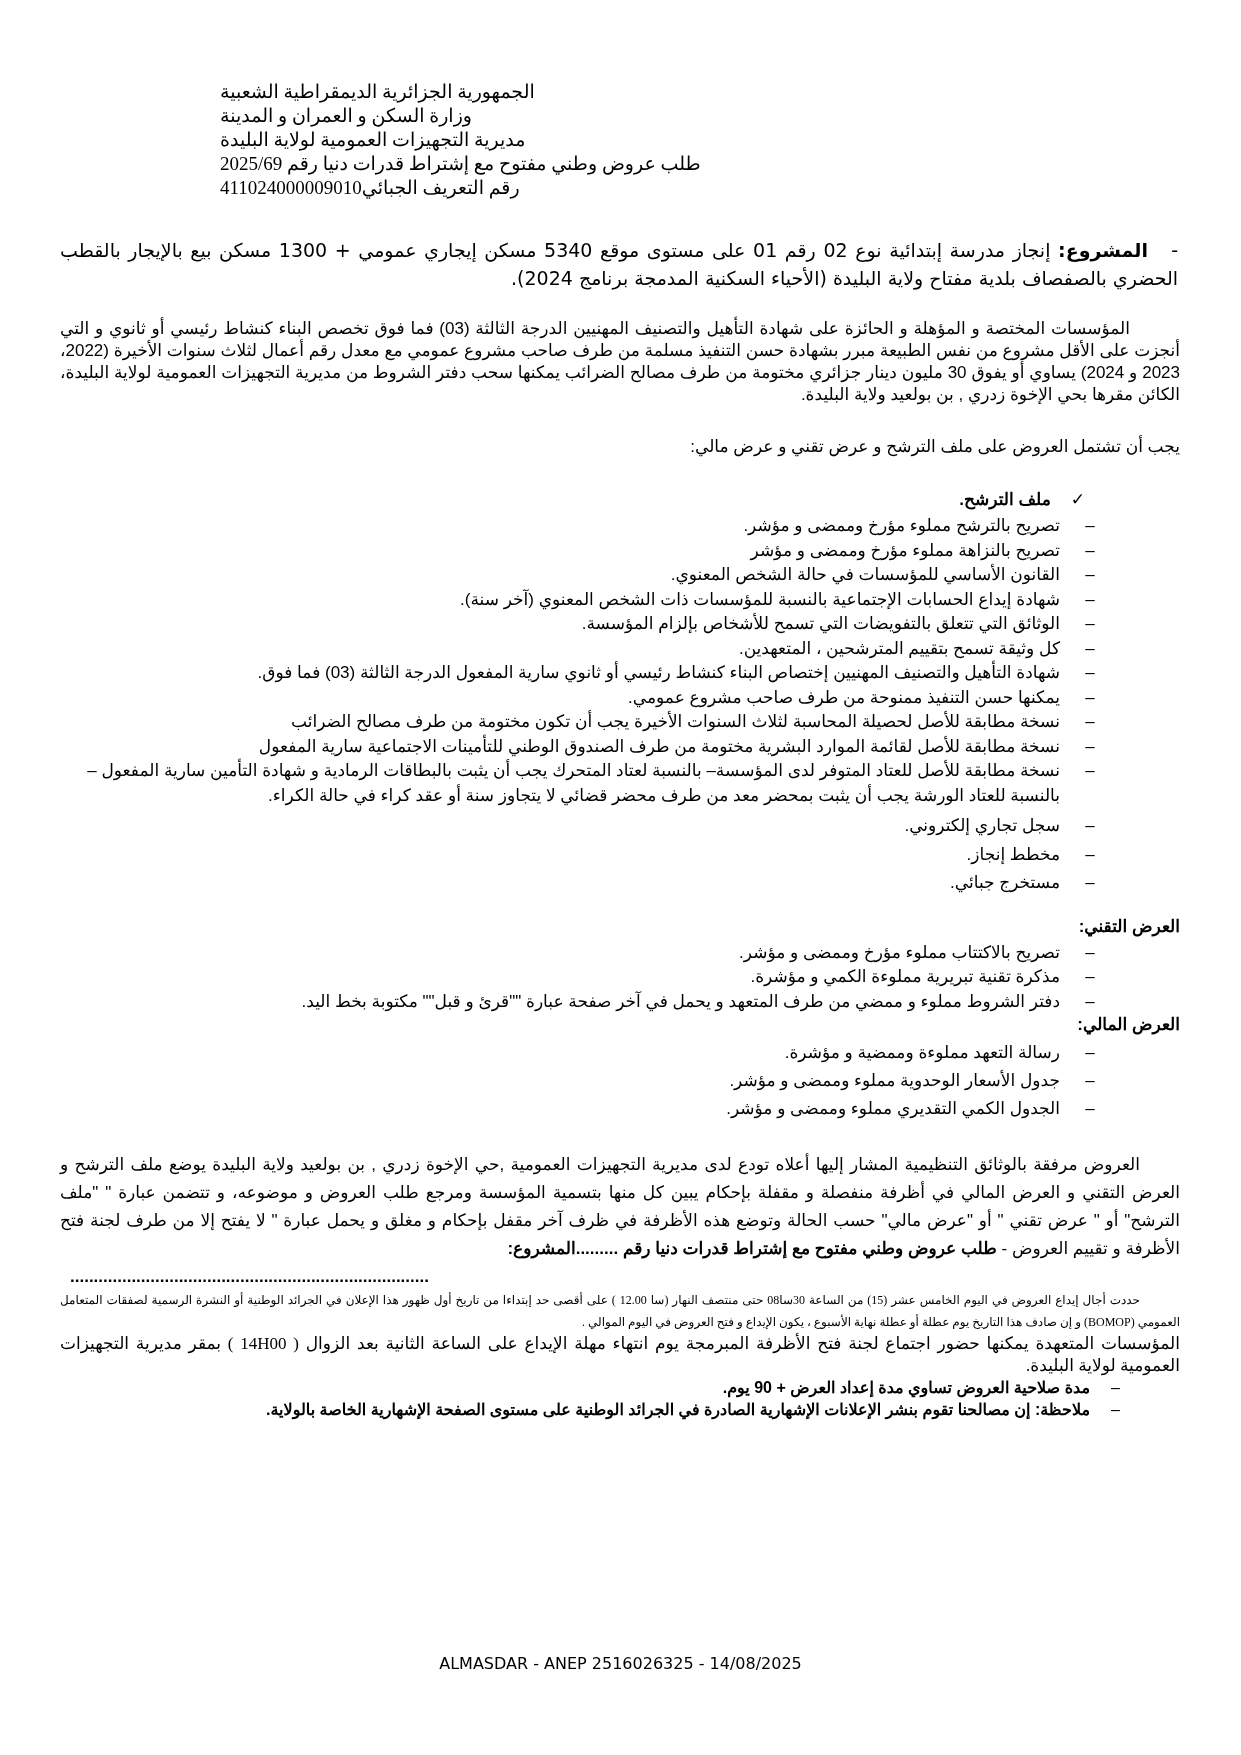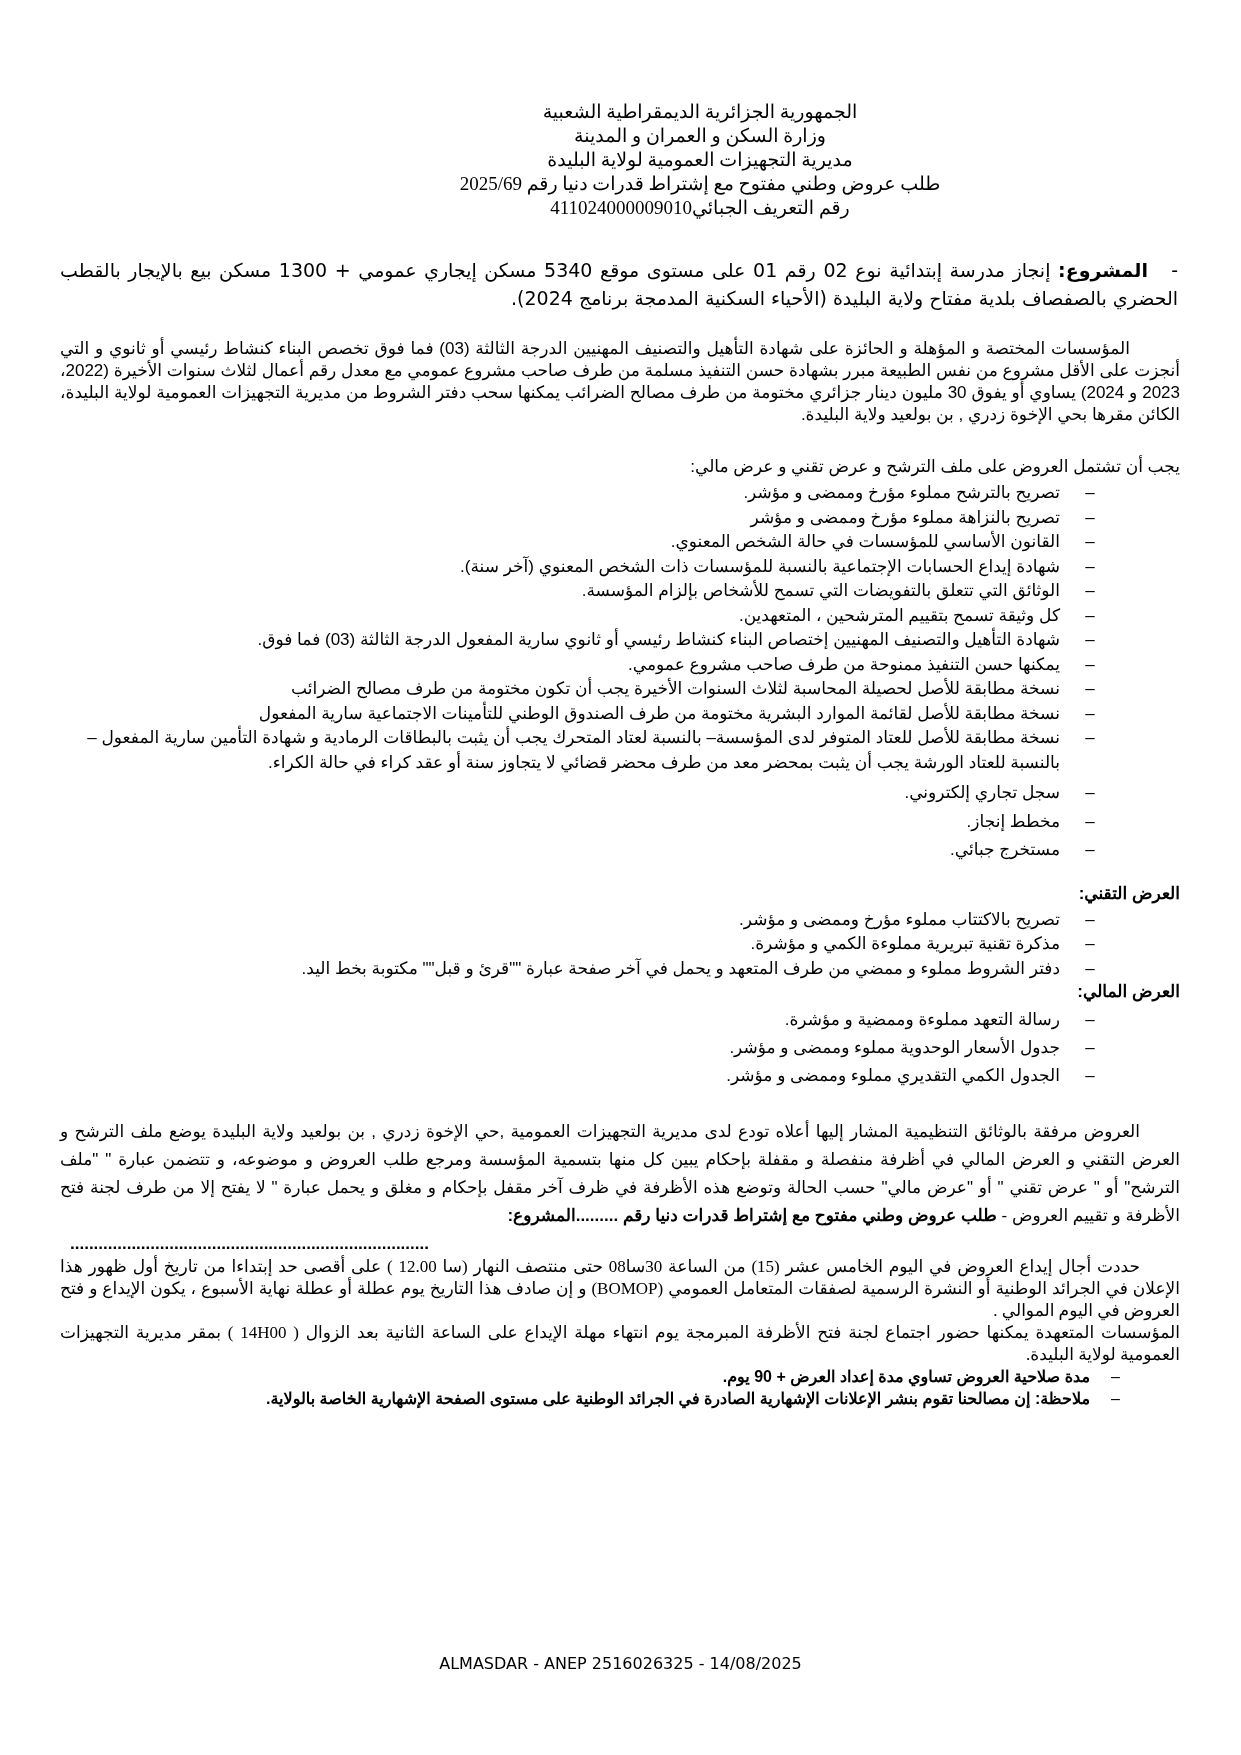--- a/index.html
+++ b/index.html
@@ -13,26 +13,25 @@
     }
     .page {
       position: absolute;
       left: 60px;
       top: 80px;
       width: 1120px;
       direction: rtl;
       text-align: right;
     }
     .header {
-      text-align: center;
+      text-align: left;
       font-family: "Liberation Serif", "DejaVu Serif", serif;
       font-size: 19px;
       line-height: 24px;
       margin-left: 160px;
-      margin-top: 20px;
     }
     .header div { margin: 0; }
     .project {
       margin-top: 36px;
       font-size: 19px;
       line-height: 28px;
       text-align: justify;
       padding-right: 2px;
     }
     .project .label { font-weight: bold; }
@@ -91,21 +90,21 @@
       font-size: 17px;
       font-weight: bold;
       direction: ltr;
       text-align: left;
       margin-top: 4px;
       margin-left: 10px;
       letter-spacing: 0;
     }
     .deadline {
       font-family: "Liberation Serif", serif;
-      font-size: 17px;
+      font-size: 12px;
       line-height: 22px;
       text-align: justify;
       text-indent: 40px;
       margin-top: 2px;
     }
     .attend {
       font-family: "Liberation Serif", serif;
       font-size: 17px;
       line-height: 22px;
       text-align: justify;
@@ -148,20 +147,23 @@
 
   <div class="project">
     <span class="dash">-</span><span class="label">المشروع:</span>
     <span>إنجاز مدرسة إبتدائية نوع 02 رقم 01 على مستوى موقع 5340 مسكن إيجاري عمومي + 1300 مسكن بيع بالإيجار بالقطب الحضري بالصفصاف بلدية مفتاح ولاية البليدة (الأحياء السكنية المدمجة برنامج 2024).</span>
   </div>
 
   <div class="para">المؤسسات المختصة و المؤهلة و الحائزة على شهادة التأهيل والتصنيف المهنيين الدرجة الثالثة (03) فما فوق تخصص البناء كنشاط رئيسي أو ثانوي و التي أنجزت على الأقل مشروع من نفس الطبيعة مبرر بشهادة حسن التنفيذ مسلمة من طرف صاحب مشروع عمومي مع معدل رقم أعمال لثلاث سنوات الأخيرة (2022، 2023 و 2024) يساوي أو يفوق 30 مليون دينار جزائري مختومة من طرف مصالح الضرائب يمكنها سحب دفتر الشروط من مديرية التجهيزات العمومية لولاية البليدة، الكائن مقرها بحي الإخوة زدري , بن بولعيد ولاية البليدة.</div>
 
   <div class="intro">يجب أن تشتمل العروض على ملف الترشح و عرض تقني و عرض مالي:</div>
 
+  <div class="section-title">
+    <span class="check">✓</span><span>ملف الترشح.</span>
+  </div>
   <ul class="items">
     <li><span class="bullet">–</span><span>تصريح بالترشح مملوء مؤرخ وممضى و مؤشر.</span></li>
     <li><span class="bullet">–</span><span>تصريح بالنزاهة مملوء مؤرخ وممضى و مؤشر</span></li>
     <li><span class="bullet">–</span><span>القانون الأساسي للمؤسسات في حالة الشخص المعنوي.</span></li>
     <li><span class="bullet">–</span><span>شهادة إيداع الحسابات الإجتماعية بالنسبة للمؤسسات ذات الشخص المعنوي (آخر سنة).</span></li>
     <li><span class="bullet">–</span><span>الوثائق التي تتعلق بالتفويضات التي تسمح للأشخاص بإلزام المؤسسة.</span></li>
     <li><span class="bullet">–</span><span>كل وثيقة تسمح بتقييم المترشحين ، المتعهدين.</span></li>
     <li><span class="bullet">–</span><span>شهادة التأهيل والتصنيف المهنيين إختصاص البناء كنشاط رئيسي أو ثانوي سارية المفعول الدرجة الثالثة (03) فما فوق.</span></li>
     <li><span class="bullet">–</span><span>يمكنها حسن التنفيذ ممنوحة من طرف صاحب مشروع عمومي.</span></li>
     <li><span class="bullet">–</span><span>نسخة مطابقة للأصل لحصيلة المحاسبة لثلاث السنوات الأخيرة يجب أن تكون مختومة من طرف مصالح الضرائب</span></li>

